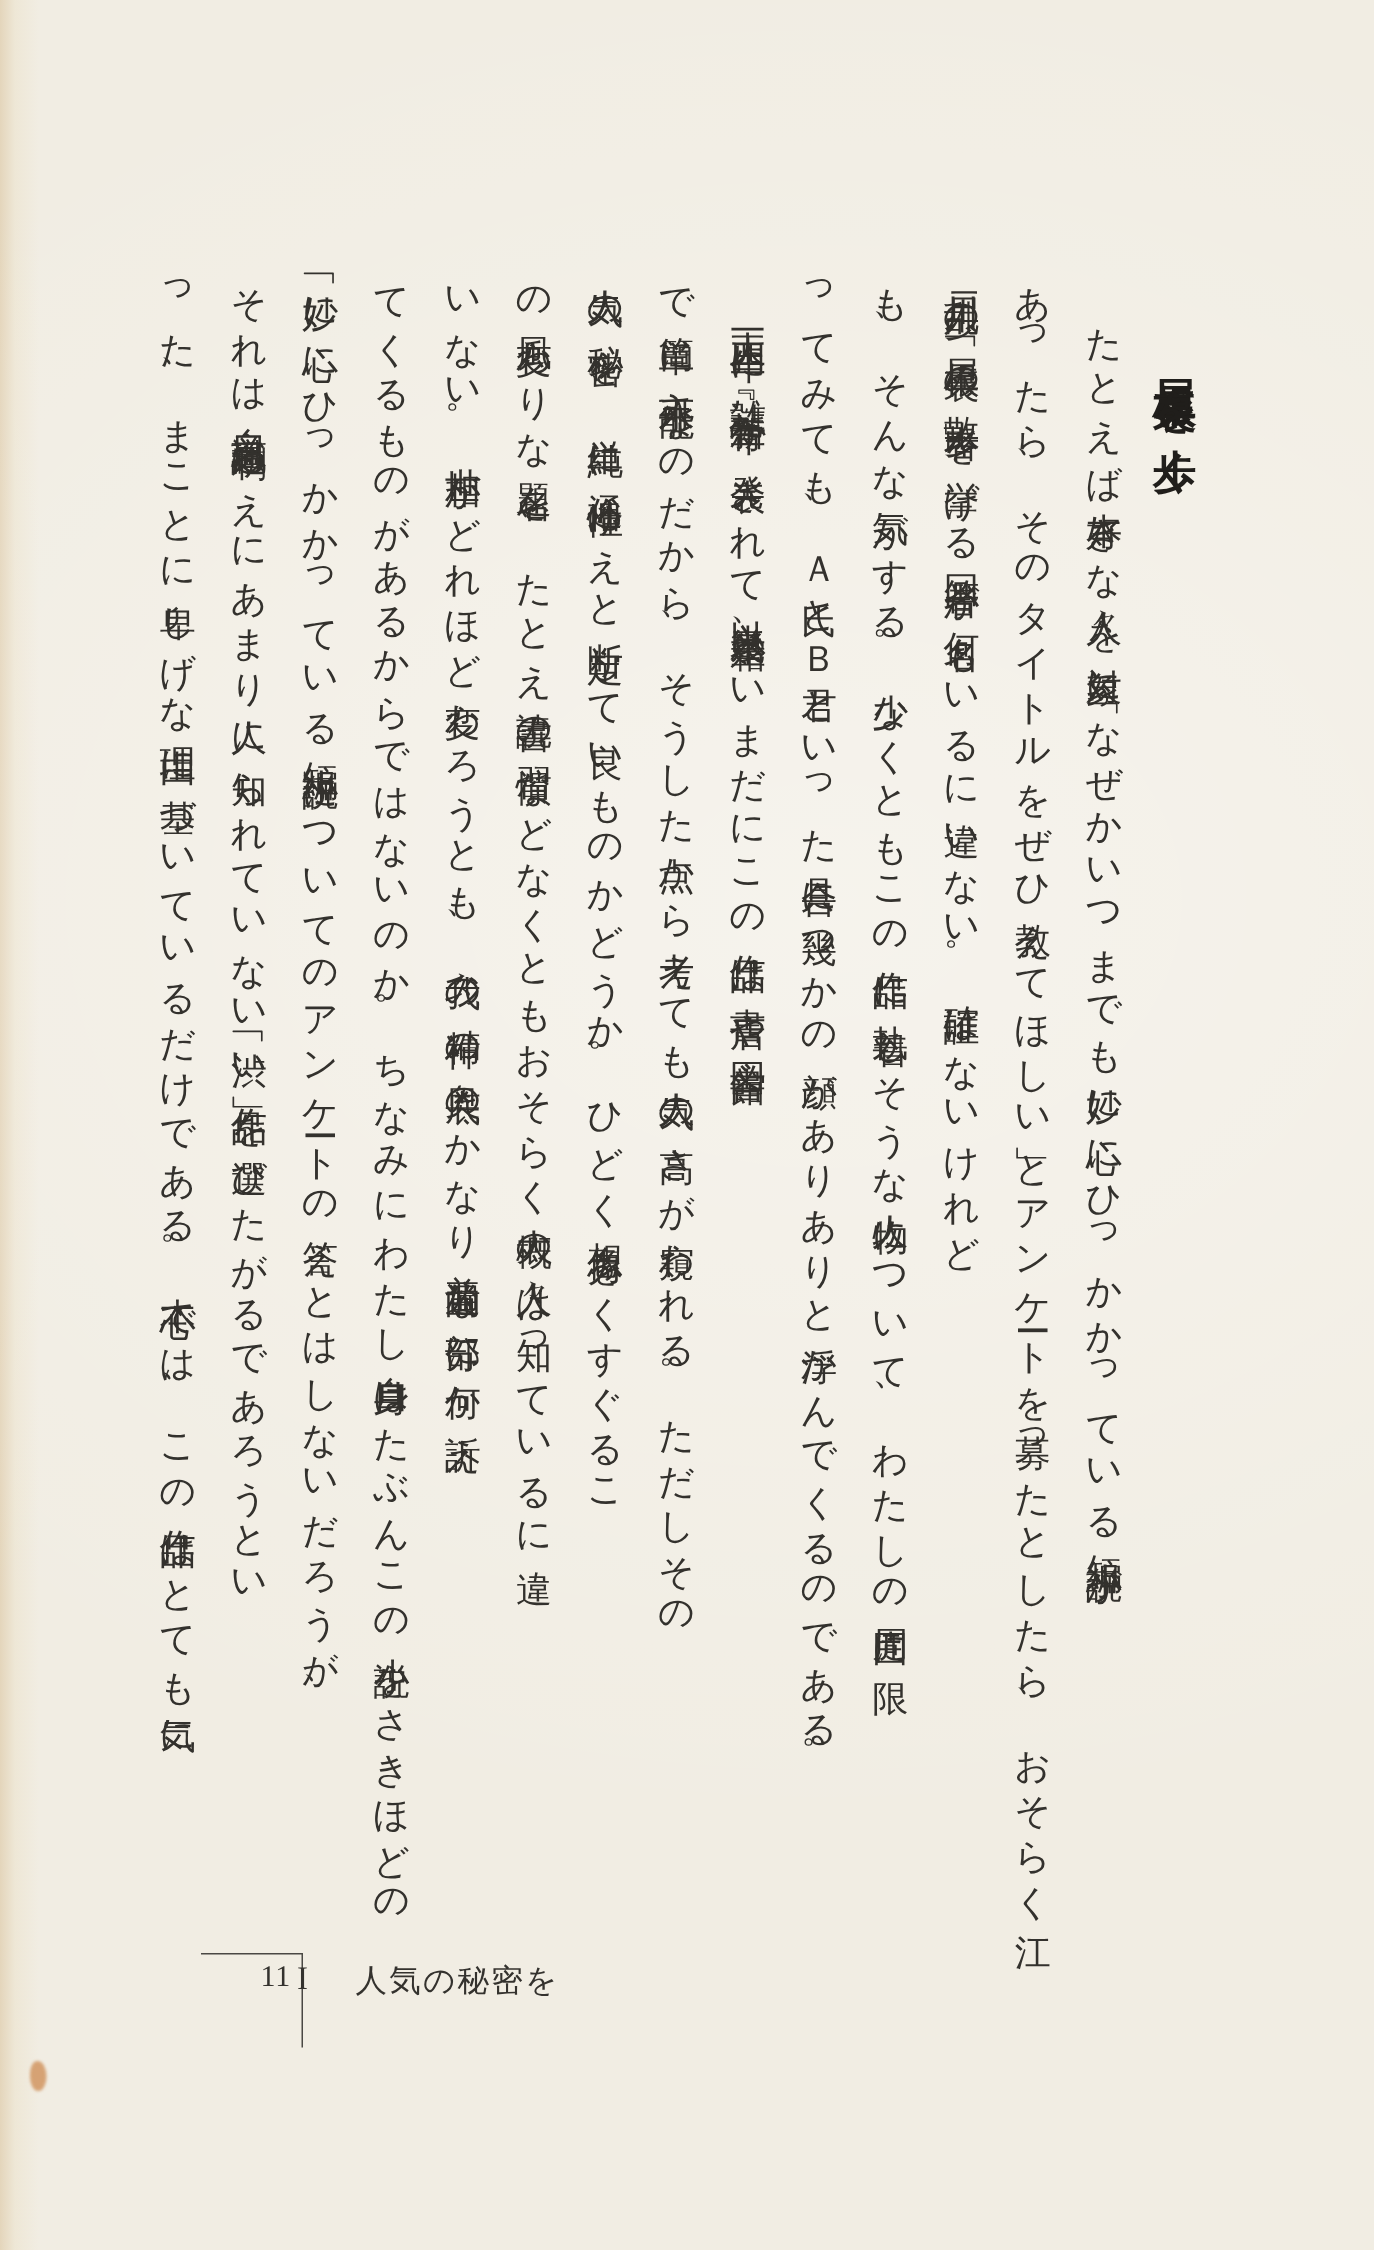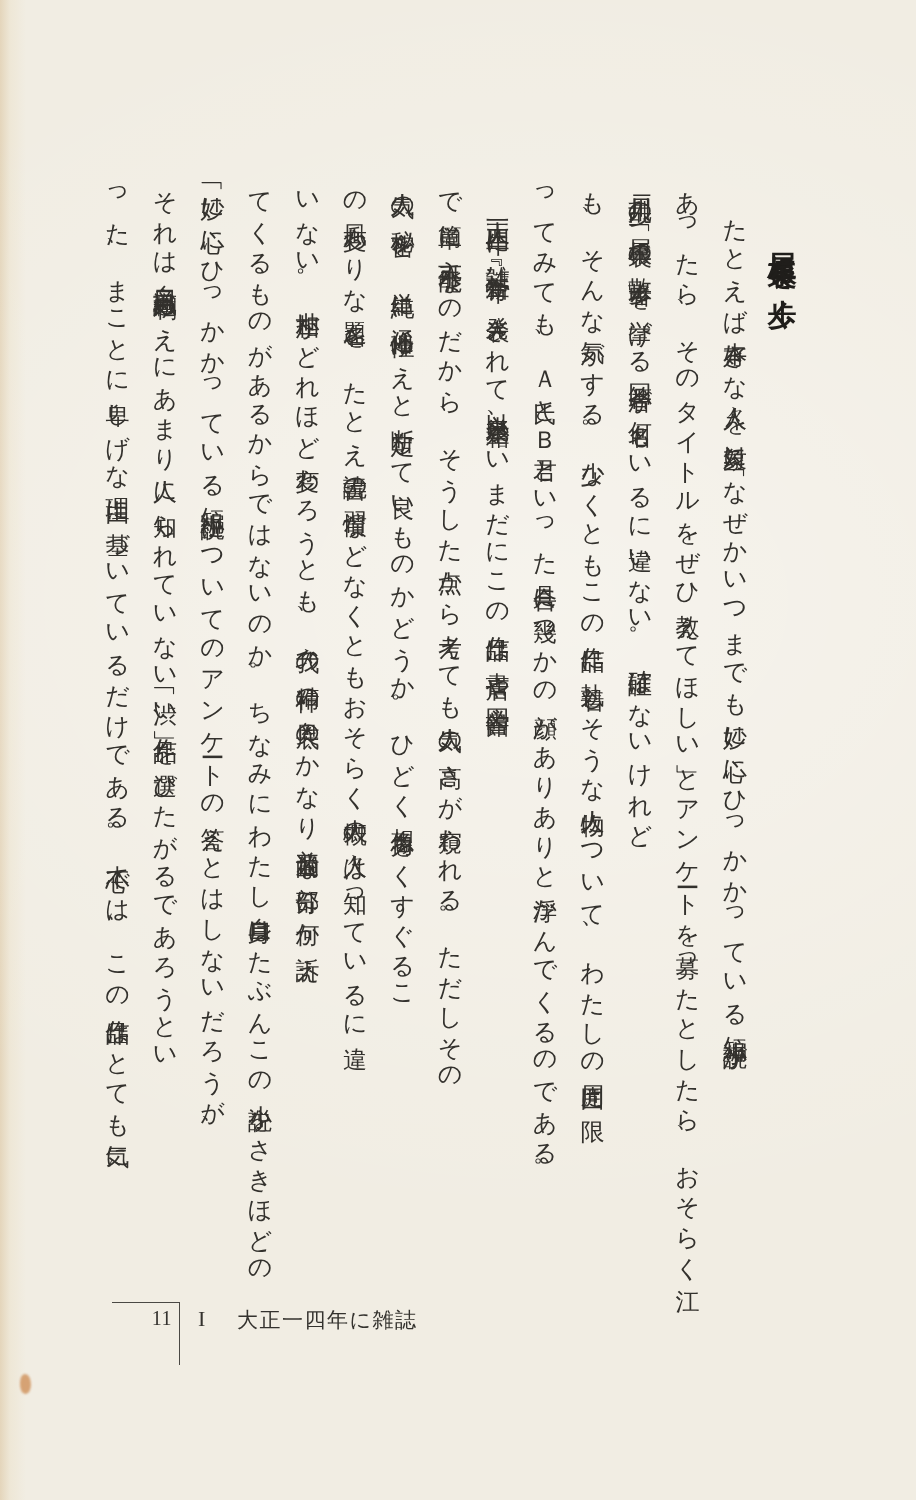--- a/index.html
+++ b/index.html
@@ -30,21 +30,21 @@
     color:#33312d;
   }
   .tcol{
     line-height:47.5px;       
     white-space:nowrap;
     height:1105px;
   }
 
   
   .folio-rule{
-    position:absolute;left:112px;top:1302px;width:67px;height:62px;
+    position:absolute;left:134px;top:1302px;width:67px;height:62px;
     border-top:1.6px solid #4a4844;border-right:1.6px solid #4a4844;
   }
   .folio-number{
     position:absolute;top:4px;right:7px;
     font-size:20px;letter-spacing:0.5px;color:#34322e;
   }
   .section-numeral{
     position:absolute;left:198px;top:1306px;
     font-size:22px;color:#34322e;
   }
@@ -81,17 +81,17 @@
     <div class="tcol">てくるものがあるからではないのか。ちなみにわたし自身はたぶんこの小説をさきほどの</div>
     <div class="tcol">「妙に心にひっかかっている短編小説」についてのアンケートの答えとはしないだろうが、</div>
     <div class="tcol">それは自意識過剰ゆえにあまり人に知られていない「渋い」作品を選びたがるであろうとい</div>
     <div class="tcol">った、まことに卑しげな理由に基づいているだけである。本心では、この作品はとても気に</div>
   </div>
 
   <div class="folio-rule">
     <span class="folio-number">11</span>
   </div>
   <span class="section-numeral">I</span>
-  <span class="running-title">大正一四年に雑誌</span>
+  <span class="running-title">人気の秘密を</span>
 
   <div class="edge-mark"></div>
 
 </div>
 
 </body></html>

